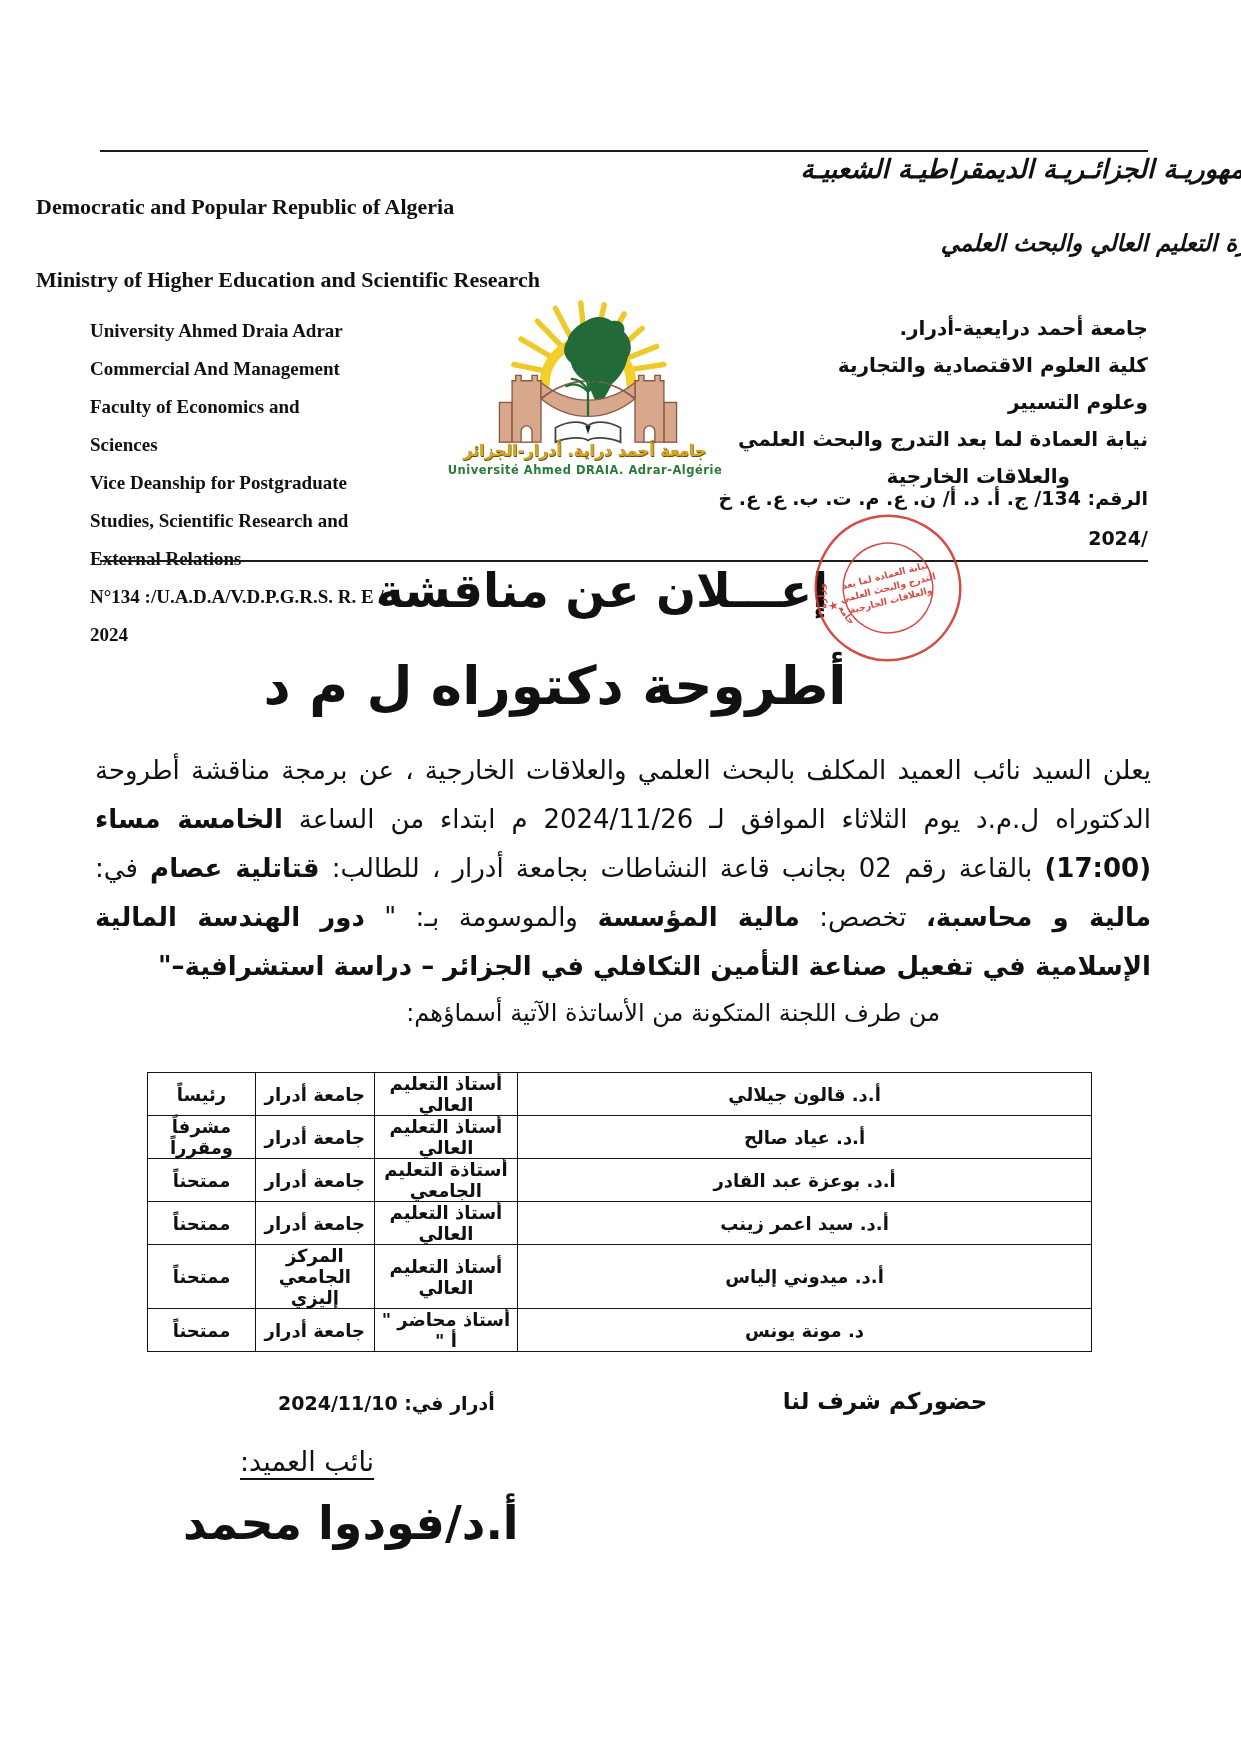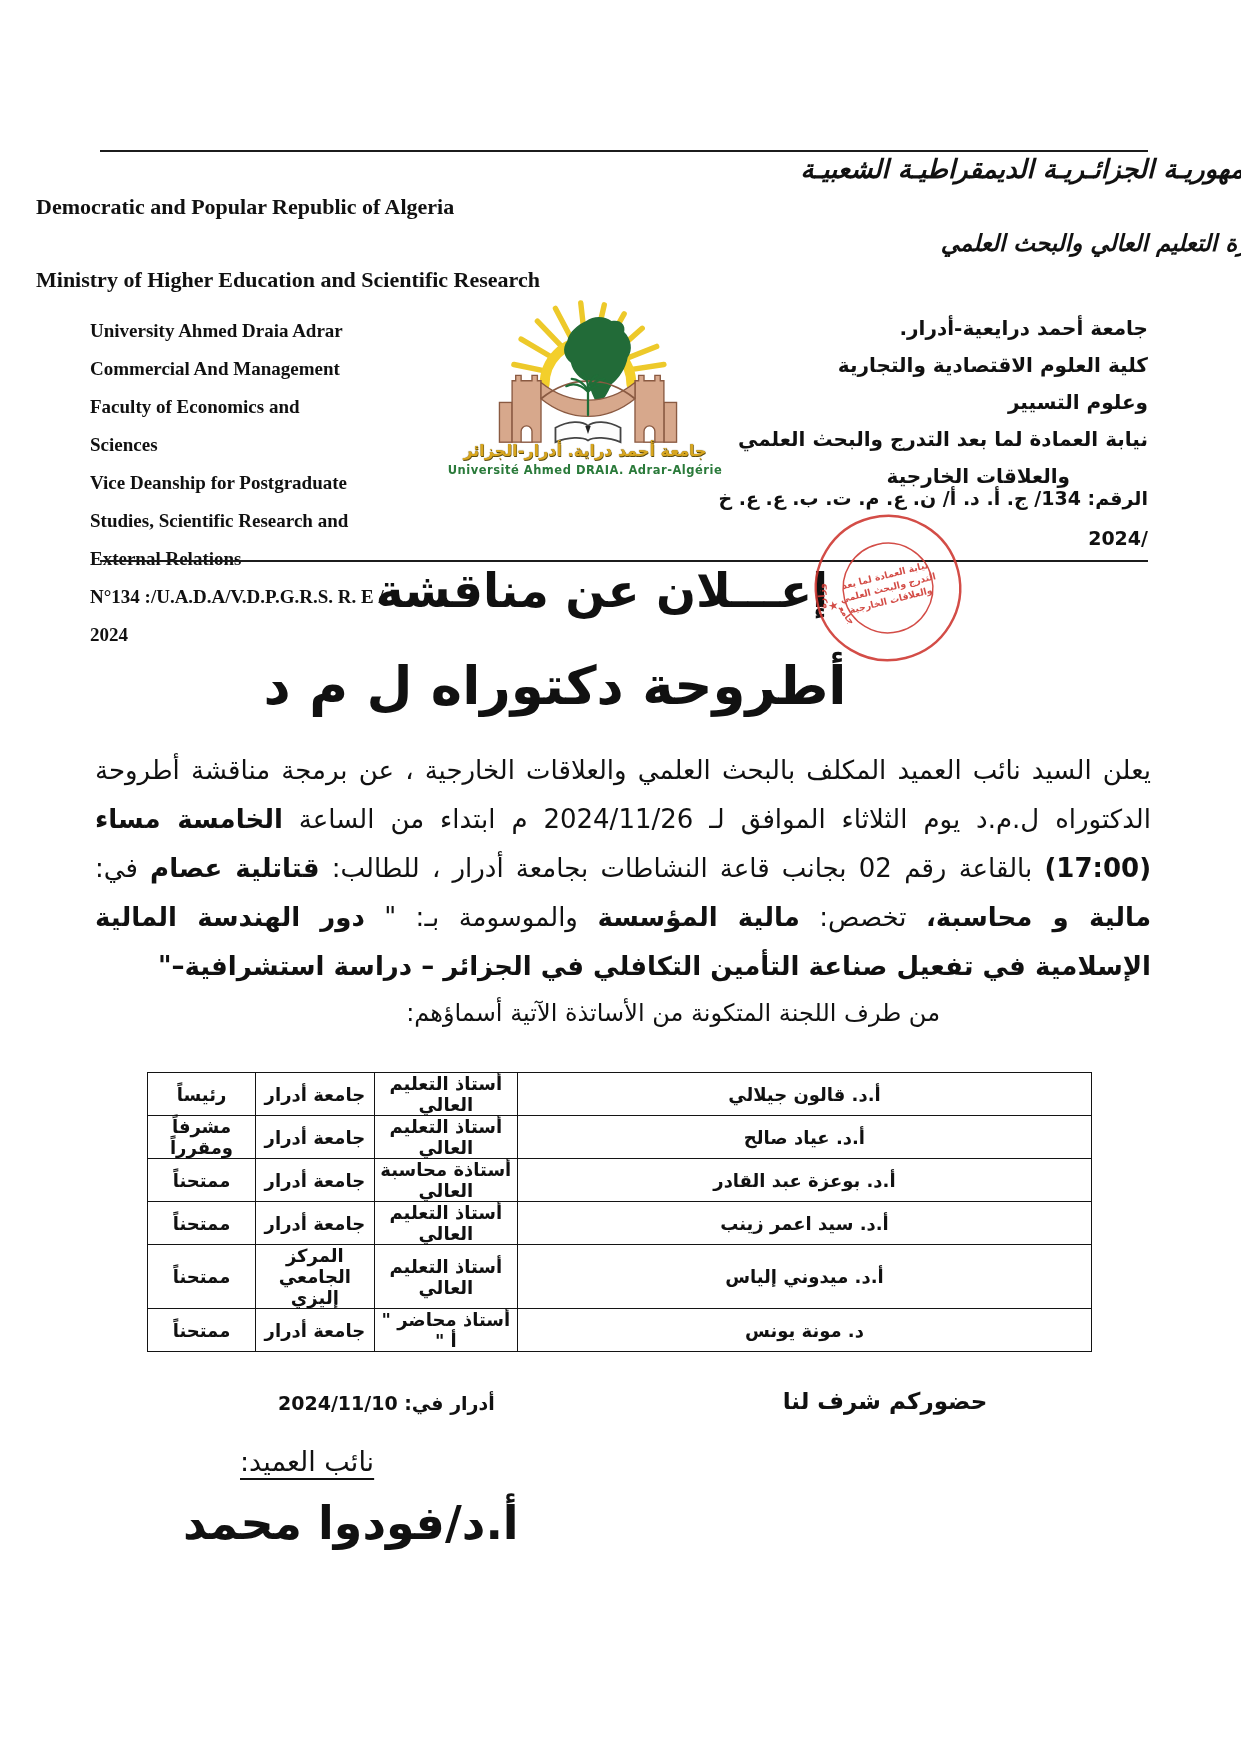--- a/index.html
+++ b/index.html
@@ -158,21 +158,21 @@
         <td class="c-role">رئيساً</td>
       </tr>
       <tr>
         <td class="c-name">أ.د. عياد صالح</td>
         <td class="c-rank">أستاذ التعليم العالي</td>
         <td class="c-univ">جامعة أدرار</td>
         <td class="c-role">مشرفاً ومقرراً</td>
       </tr>
       <tr>
         <td class="c-name">أ.د. بوعزة عبد القادر</td>
-        <td class="c-rank">أستاذة محاسبة العالي</td>
+        <td class="c-rank">أستاذة التعليم الجامعي</td>
         <td class="c-univ">جامعة أدرار</td>
         <td class="c-role">ممتحناً</td>
       </tr>
       <tr>
         <td class="c-name">أ.د. سيد اعمر زينب</td>
         <td class="c-rank">أستاذ التعليم العالي</td>
         <td class="c-univ">جامعة أدرار</td>
         <td class="c-role">ممتحناً</td>
       </tr>
       <tr>

